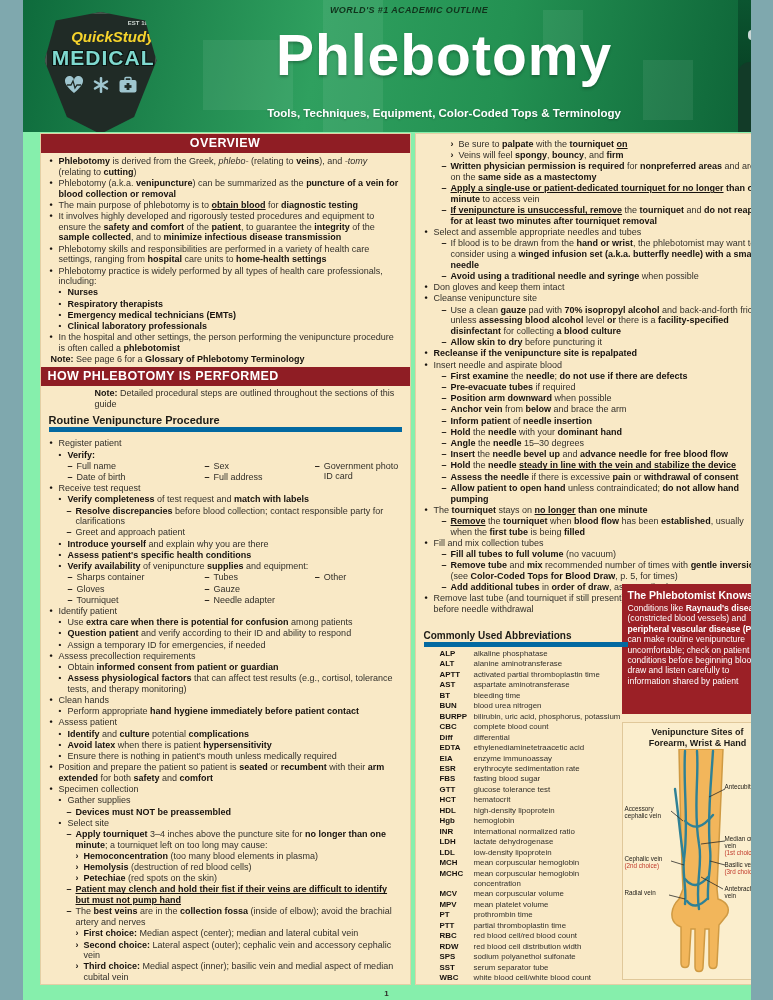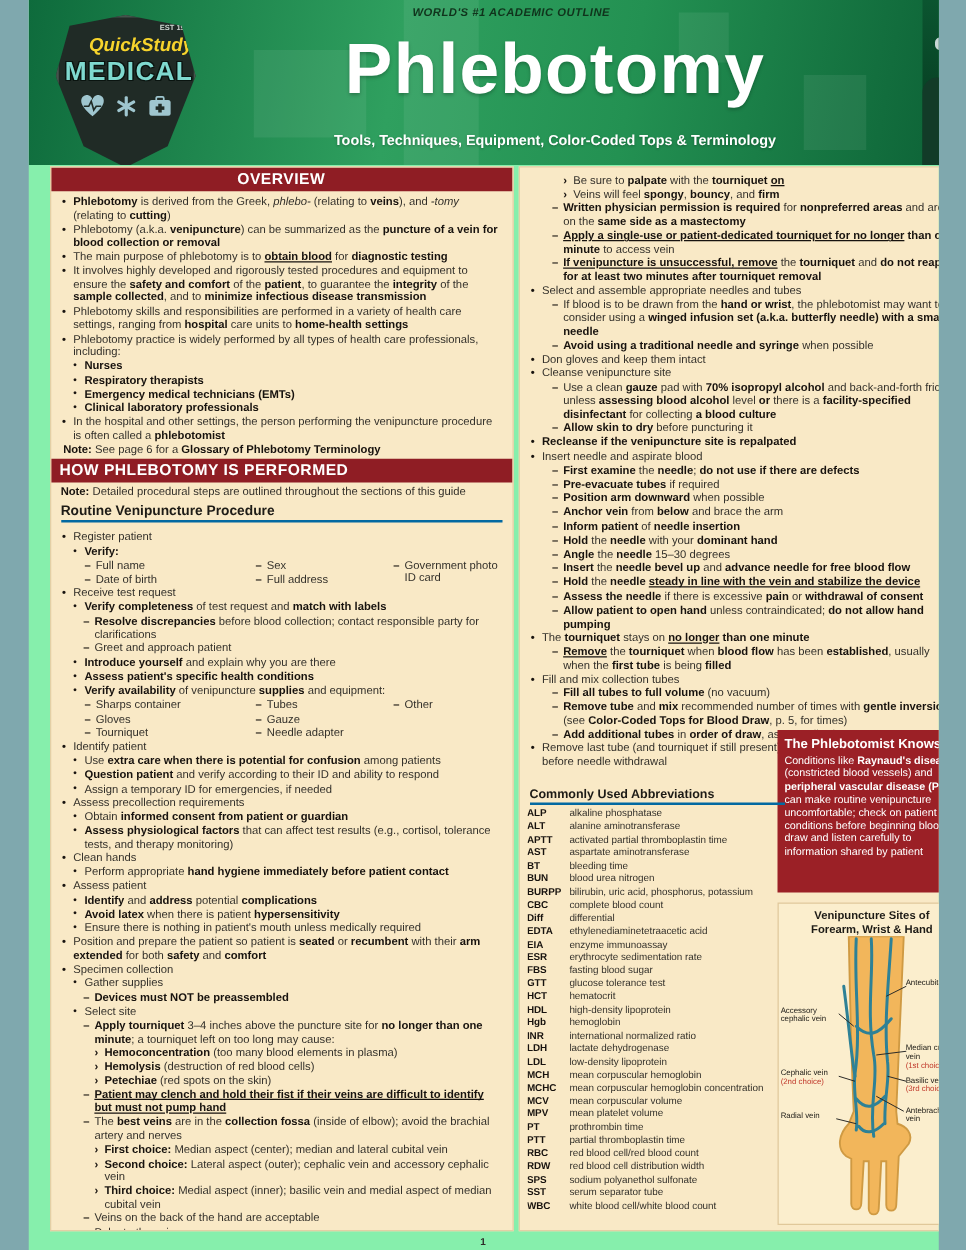--- a/index.html
+++ b/index.html
@@ -40,22 +40,22 @@
   .col{position:absolute;top:133px;height:852px;background:#f9e9c6;border:1px solid #e3cfa5;box-sizing:border-box;overflow:hidden;}
   .col.left{left:17px;width:371px;}
   .col.right{left:392px;width:362px;}
 
   .secbar{background:#8f1d24;color:#ffffff;font-weight:bold;font-size:12.5px;height:19px;line-height:19px;letter-spacing:.4px;}
   .secbar.center{text-align:center;}
   .secbar.leftal{text-align:left;padding-left:7px;}
 
   .blk{padding:3px 8px 2px 8px;font-size:9px;line-height:10.7px;color:#33302a;}
   .blk b,.note b,.knows b{color:#17120e;}
-  .subhead{font-size:11px;font-weight:bold;color:#1d1b16;border-bottom:2px solid #0369a1;margin:3px 8px 3px 8px;padding-bottom:1px;}
-  .note{font-size:9px;line-height:11px;color:#33302a;padding:2px 8px 1px 8px;}
+  .subhead{font-size:11px;font-weight:bold;color:#1d1b16;border-bottom:5px solid #0369a1;margin:3px 8px 3px 8px;padding-bottom:1px;}
+  .note{font-size:9px;line-height:11px;color:#33302a;padding:2px 8px 1px 8px;margin-left:46px;}
 
   .it{position:relative;margin-bottom:.5px;}
   .mk{position:absolute;top:0;font-weight:bold;color:#17120e;}
   .l0{padding-left:2px;}
   .l1{padding-left:10px;}  .l1 > .mk{left:1px;}
   .l2{padding-left:19px;}  .l2 > .mk{left:10px;font-size:8px;}
   .l3{padding-left:27px;}  .l3 > .mk{left:18px;}
   .l4{padding-left:35px;}  .l4 > .mk{left:27px;}
   .narrow{width:57%;}
   .cols{display:flex;margin-left:19px;}
@@ -68,21 +68,21 @@
   
   .knows{position:absolute;right:2px;top:450px;width:152px;height:130px;background:#9b2026;color:#fff;
        padding:5px 6px;box-sizing:border-box;}
   .knows-title{font-size:10.5px;font-weight:bold;margin-bottom:2px;}
   .knows-body{font-size:8.6px;line-height:10.4px;}
   .knows-body b{color:#fff;}
 
   
   .abbr-block{position:absolute;left:6px;top:496px;width:206px;height:350px;overflow:hidden;}
   .abbr-block .subhead{margin:0 0 2px 2px;font-size:10px;}
-  .abbr-row{display:flex;font-size:7.9px;line-height:10.45px;color:#33302a;}
+  .abbr-row{display:flex;font-size:7.9px;line-height:10.45px;color:#33302a;margin-left:18px;}
   .abbr-row b{flex:0 0 34px;color:#17120e;}
   .abbr-row span{flex:1;}
 
   
   .diagram{position:absolute;right:2px;top:588px;width:152px;height:258px;background:#fbeecd;border:1px solid #e0c89a;box-sizing:border-box;}
   .dtitle{font-size:9px;font-weight:bold;text-align:center;line-height:11px;padding-top:4px;color:#1d1b16;}
   .dwrap{position:relative;width:150px;height:225px;}
   .dwrap svg{position:absolute;left:0;top:0;}
   .dlabel{position:absolute;font-size:6.3px;line-height:7px;color:#1d1b16;width:46px;}
   .dlabel.left{left:2px;text-align:left;}
@@ -212,21 +212,21 @@
         <div class="it l1"><span class="mk">•</span>Identify patient</div>
         <div class="it l2"><span class="mk">•</span>Use <b>extra care when there is potential for confusion</b> among patients</div>
         <div class="it l2"><span class="mk">•</span><b>Question patient</b> and verify according to their ID and ability to respond</div>
         <div class="it l2"><span class="mk">•</span>Assign a temporary ID for emergencies, if needed</div>
         <div class="it l1"><span class="mk">•</span>Assess precollection requirements</div>
         <div class="it l2"><span class="mk">•</span>Obtain <b>informed consent from patient or guardian</b></div>
         <div class="it l2"><span class="mk">•</span><b>Assess physiological factors</b> that can affect test results (e.g., cortisol, tolerance tests, and therapy monitoring)</div>
         <div class="it l1"><span class="mk">•</span>Clean hands</div>
         <div class="it l2"><span class="mk">•</span>Perform appropriate <b>hand hygiene immediately before patient contact</b></div>
         <div class="it l1"><span class="mk">•</span>Assess patient</div>
-        <div class="it l2"><span class="mk">•</span><b>Identify</b> and <b>address</b> potential <b>complications</b></div>
+        <div class="it l2"><span class="mk">•</span><b>Identify</b> and <b>culture</b> potential <b>complications</b></div>
         <div class="it l2"><span class="mk">•</span><b>Avoid latex</b> when there is patient <b>hypersensitivity</b></div>
         <div class="it l2"><span class="mk">•</span>Ensure there is nothing in patient's mouth unless medically required</div>
         <div class="it l1"><span class="mk">•</span>Position and prepare the patient so patient is <b>seated</b> or <b>recumbent</b> with their <b>arm extended</b> for both <b>safety</b> and <b>comfort</b></div>
         <div class="it l1"><span class="mk">•</span>Specimen collection</div>
         <div class="it l2"><span class="mk">•</span>Gather supplies</div>
         <div class="it l3"><span class="mk">–</span><b>Devices must NOT be preassembled</b></div>
         <div class="it l2"><span class="mk">•</span>Select site</div>
         <div class="it l3"><span class="mk">–</span><b>Apply tourniquet</b> 3–4 inches above the puncture site for <b>no longer than one minute</b>; a tourniquet left on too long may cause:</div>
         <div class="it l4"><span class="mk">›</span><b>Hemoconcentration</b> (too many blood elements in plasma)</div>
         <div class="it l4"><span class="mk">›</span><b>Hemolysis</b> (destruction of red blood cells)</div>

